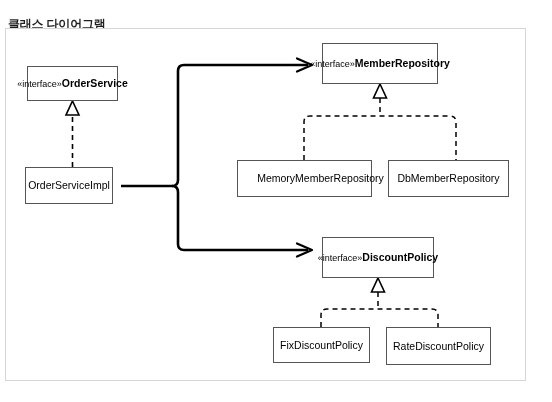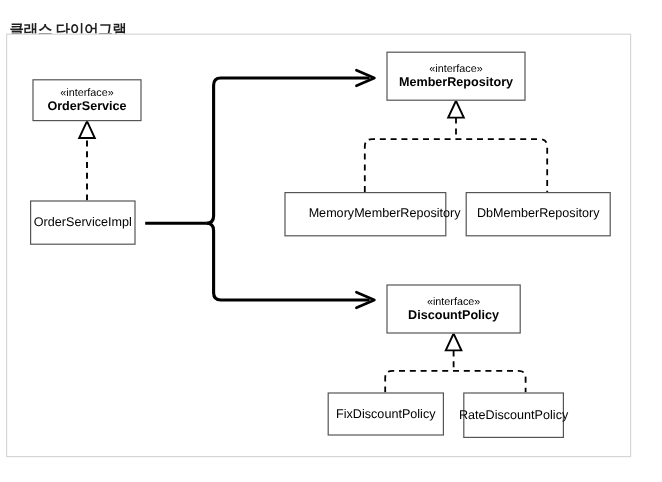--- a/index.html
+++ b/index.html
@@ -41,21 +41,21 @@
     top: 0;
     width: 552px;
     height: 402px;
   }
   .uml-box {
     position: absolute;
     background: #ffffff;
     border: 1px solid #555555;
     box-sizing: border-box;
     display: flex;
-    flex-direction: column;
+    flex-direction: row;
     align-items: center;
     justify-content: center;
     color: #000000;
   }
   .uml-box .stereotype {
     font-size: 9px;
     line-height: 12px;
     font-weight: normal;
     white-space: nowrap;
   }
@@ -72,21 +72,21 @@
     white-space: nowrap;
   }
   
   #box-order-service      { left: 27px;  top: 66px;  width: 91px;  height: 35px; }
   #box-order-service-impl { left: 25px;  top: 167px; width: 88px;  height: 37px; }
   #box-member-repository  { left: 322px; top: 43px;  width: 116px; height: 41px; }
   #box-memory-member-repo { left: 237px; top: 160px; width: 135px; height: 37px; padding-left: 32px; }
   #box-db-member-repo     { left: 388px; top: 160px; width: 121px; height: 37px; }
   #box-discount-policy    { left: 322px; top: 237px; width: 112px; height: 41px; }
   #box-fix-discount       { left: 273px; top: 327px; width: 97px;  height: 36px; }
-  #box-rate-discount      { left: 386px; top: 327px; width: 84px; height: 38px; }
+  #box-rate-discount      { left: 386px; top: 327px; width: 105px; height: 38px; }
 </style>
 </head>
 <body>
 
 <div id="page-title">클래스 다이어그램</div>
 
 <div id="diagram-panel"></div>
 
 <svg id="diagram-canvas" viewBox="0 0 552 402" xmlns="http://www.w3.org/2000/svg">
 

